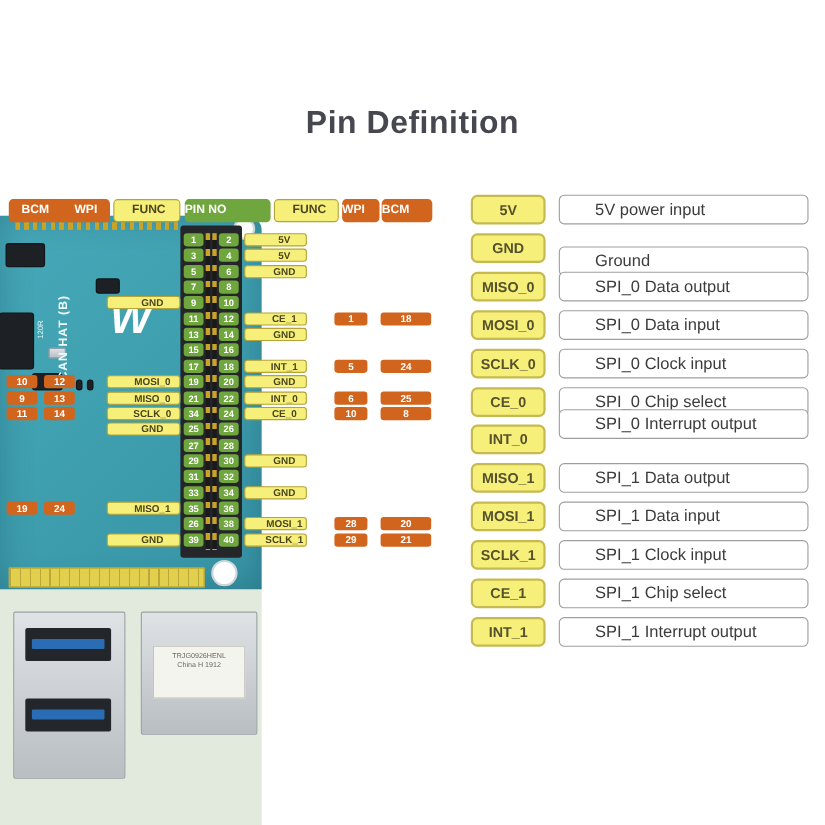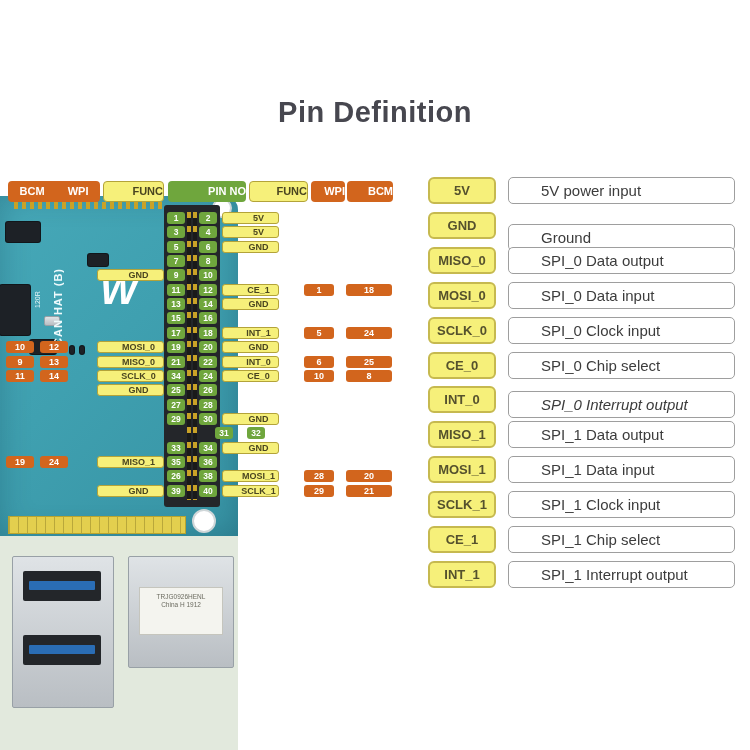--- a/index.html
+++ b/index.html
@@ -37,21 +37,21 @@
 
   
   .pin-block{position:absolute;left:164px;top:205px;width:56px;height:302px;background:#24262a;
              border-radius:3px;z-index:2;}
   .pin-gold{position:absolute;top:212px;width:4px;height:288px;z-index:2;
             background:repeating-linear-gradient(to bottom,#c9a227 0 6px,#1a1a1a 6px 14.35px);}
 
   
   .overlay{position:absolute;inset:0;z-index:3;}
   .hdr{position:absolute;top:181px;height:21px;line-height:21px;font-size:11px;font-weight:bold;
-       border-radius:4px;text-align:right;box-sizing:border-box;}
+       border-radius:4px;text-align:left;box-sizing:border-box;}
   .orange{background:var(--orange);color:#fff;}
   .yellowbox{background:var(--yellow);border:1px solid #b3a339;color:#4a4520;padding-left:16px;}
   .greenbox{background:var(--green);color:#fff;}
   .hdr-split{display:flex;justify-content:space-around;align-items:center;}
 
   .pin-row{position:absolute;left:0;width:400px;height:12px;font-size:9px;line-height:12px;font-weight:bold;}
   .pbox{position:absolute;top:0;height:12px;border-radius:3px;text-align:center;box-sizing:border-box;}
   .pbox.yellowbox{line-height:10px;}
   .left-bcm{left:6px;width:28px;}
   .left-wpi{left:40px;width:28px;}
@@ -249,21 +249,21 @@
   </div>
 
   <div class="pin-row" style="top: 412.9px;">
 
     <span class="pbox greenbox pin-odd">29</span>
     <span class="pbox greenbox pin-even">30</span>
     <span class="pbox yellowbox right-func">GND</span>
 
   </div>
 
-  <div class="pin-row" style="top: 427.25px; margin-left: 48px;">
+  <div class="pin-row" style="top: 427.25px;">
 
     <span class="pbox greenbox pin-odd">31</span>
     <span class="pbox greenbox pin-even">32</span>
 
   </div>
 
   <div class="pin-row" style="top: 441.6px;">
 
     <span class="pbox greenbox pin-odd">33</span>
     <span class="pbox greenbox pin-even">34</span>
@@ -325,21 +325,21 @@
     <div class="legend-desc" style="top: 316.6px;">SPI_0 Clock input</div>
   </div>
 
   <div>
     <div class="legend-name" style="top: 351.5px;">CE_0</div>
     <div class="legend-desc" style="top: 351.5px;">SPI_0 Chip select</div>
   </div>
 
   <div>
     <div class="legend-name" style="top: 386.4px;">INT_0</div>
-    <div class="legend-desc" style="top: 391px; font-style: italic;">SPI_0 Interrupt output</div>
+    <div class="legend-desc" style="top: 372px;">SPI_0 Interrupt output</div>
   </div>
 
   <div>
     <div class="legend-name" style="top: 421.3px;">MISO_1</div>
     <div class="legend-desc" style="top: 421.3px;">SPI_1 Data output</div>
   </div>
 
   <div>
     <div class="legend-name" style="top: 456.2px;">MOSI_1</div>
     <div class="legend-desc" style="top: 456.2px;">SPI_1 Data input</div>

